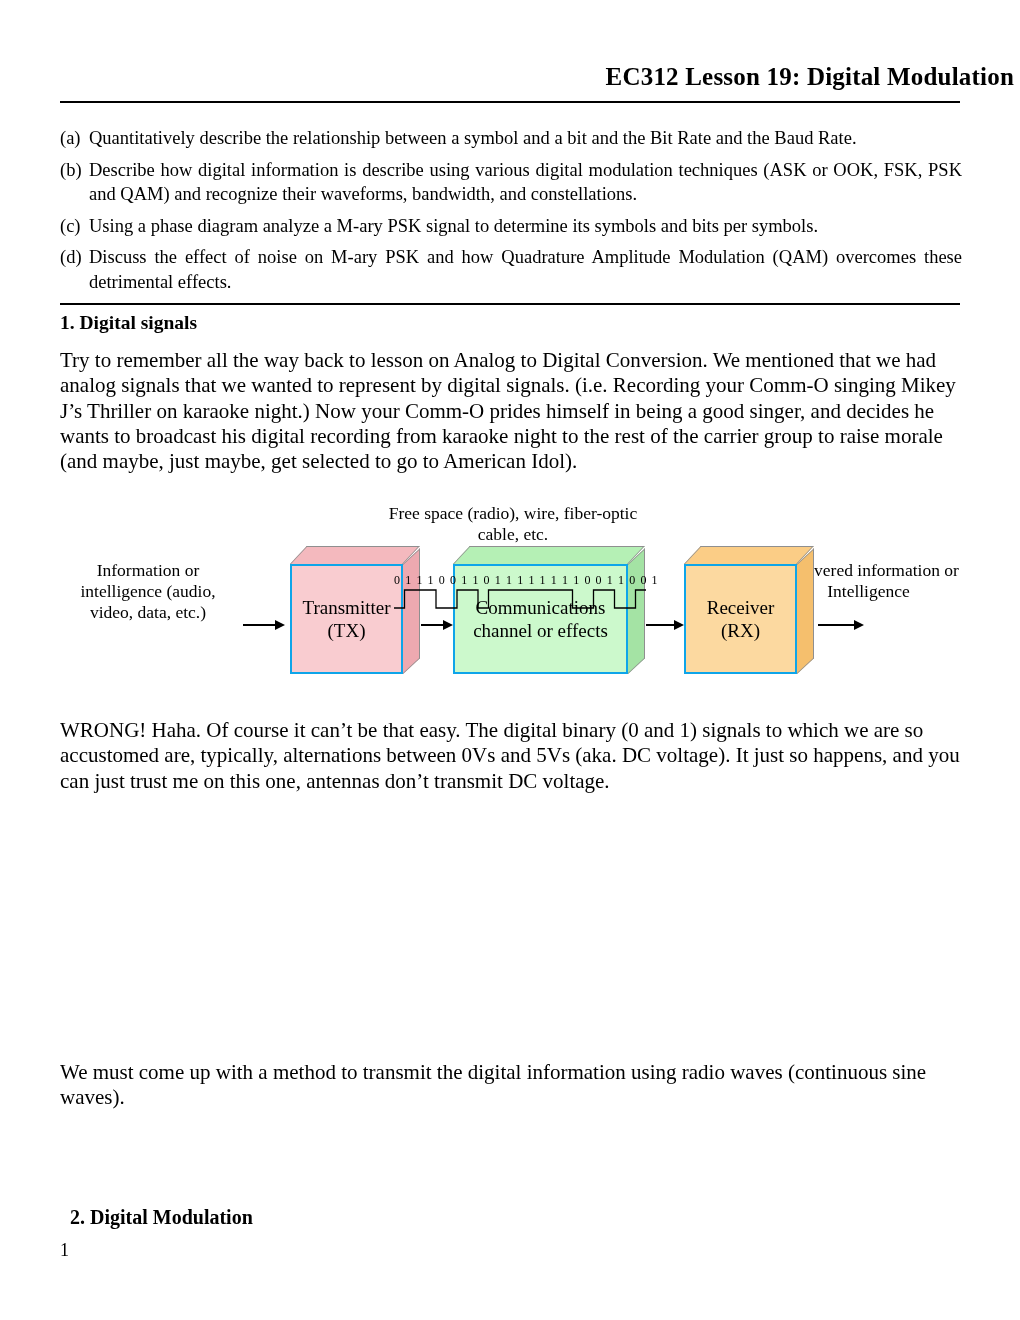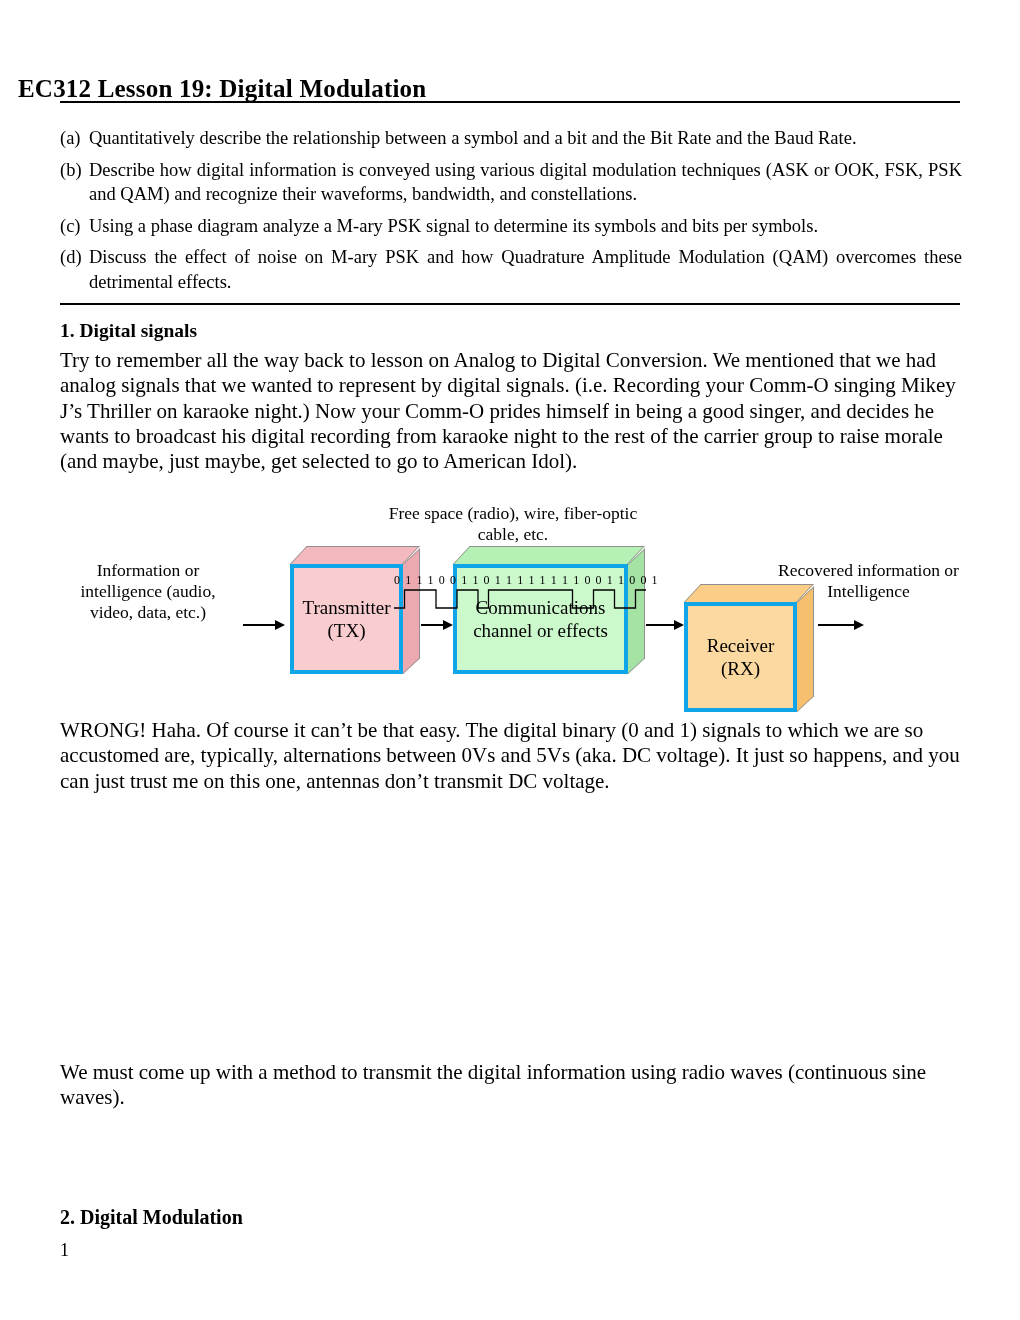--- a/index.html
+++ b/index.html
@@ -16,25 +16,25 @@
     overflow: hidden;
   }
   .page {
     position: absolute;
     left: 0; top: 0;
     width: 1020px;
     height: 1320px;
     padding: 0;
   }
   .doc-title {
-    text-align: left;
+    text-align: right;
     font-size: 25px;
     font-weight: bold;
     letter-spacing: 0.2px;
-    margin: 18px;
+    margin: 6px;
     position: absolute;
     left: 0; right: 0;
     top: 57px;
   }
   .rule {
     position: absolute;
     left: 60px;
     width: 900px;
     border-top: 2px solid #000;
     height: 0;
@@ -66,22 +66,22 @@
     text-justify: inter-word;
   }
   .obj-item:last-child .obj-text { }
 
   .section-heading {
     position: absolute;
     left: 60px;
     font-size: 19.5px;
     font-weight: bold;
   }
-  #heading-digital-signals { top: 320px; }
-  #heading-digital-modulation { top: 1206px; font-size: 20px; }
+  #heading-digital-signals { top: 312px; }
+  #heading-digital-modulation { top: 1206px; font-size: 20px; margin-left: 10px; }
 
   .body-par {
     position: absolute;
     left: 60px;
     width: 902px;
     font-size: 21px;
     line-height: 25.3px;
   }
   #par-intro { top: 348px; }
   #par-wrong { top: 718px; }
@@ -121,21 +121,21 @@
   .box3d {
     position: absolute;
     font-size: 19px;
     line-height: 23px;
     text-align: center;
   }
   .box3d .face {
     position: absolute;
     left: 0;
     top: 18px;
-    border: 4px solid #0ea5e9;
+    border: 2px solid #0ea5e9;
     box-sizing: border-box;
     display: flex;
     align-items: center;
     justify-content: center;
   }
   .box3d .top {
     position: absolute;
     left: 0;
     top: 0;
     height: 18px;
@@ -162,21 +162,21 @@
   #box-transmitter .top { width: 113px; background: #f4b9be; }
   #box-transmitter .side { left: 113px; height: 110px; background: #eda9b0; }
 
   
   #box-channel { left: 395px; top: 48px; width: 192px; height: 128px; }
   #box-channel .face { width: 175px; height: 110px; background: #ccf9cc; }
   #box-channel .top { width: 175px; background: #b5f0b5; }
   #box-channel .side { left: 175px; height: 110px; background: #a4e3a4; }
 
   
-  #box-receiver { left: 626px; top: 48px; width: 130px; height: 128px; margin-top: 38px; }
+  #box-receiver { left: 626px; top: 48px; width: 130px; height: 128px; }
   #box-receiver .face { width: 113px; height: 110px; background: #fcd9a0; }
   #box-receiver .top { width: 113px; background: #fbcd86; }
   #box-receiver .side { left: 113px; height: 110px; background: #f5bf6d; }
 
   .box-label {
     position: relative;
     z-index: 3;
   }
 
   .arrow {
@@ -239,21 +239,21 @@
 
   <div class="rule" id="rule-top"></div>
 
   <div class="objectives">
     <div class="obj-item">
       <span class="obj-marker">(a)</span>
       <span class="obj-text">Quantitatively describe the relationship between a symbol and a bit and the Bit Rate and the Baud Rate.</span>
     </div>
     <div class="obj-item">
       <span class="obj-marker">(b)</span>
-      <span class="obj-text">Describe how digital information is conveyed using various digital modulation techniques (ASK or OOK, FSK, PSK and QAM) and recognize their waveforms, bandwidth, and constellations.</span>
+      <span class="obj-text">Describe how digital information is describe using various digital modulation techniques (ASK or OOK, FSK, PSK and QAM) and recognize their waveforms, bandwidth, and constellations.</span>
     </div>
     <div class="obj-item">
       <span class="obj-marker">(c)</span>
       <span class="obj-text">Using a phase diagram analyze a M-ary PSK signal to determine its symbols and bits per symbols.</span>
     </div>
     <div class="obj-item">
       <span class="obj-marker">(d)</span>
       <span class="obj-text">Discuss the effect of noise on M-ary PSK and how Quadrature Amplitude Modulation (QAM) overcomes these detrimental effects.</span>
     </div>
   </div>

